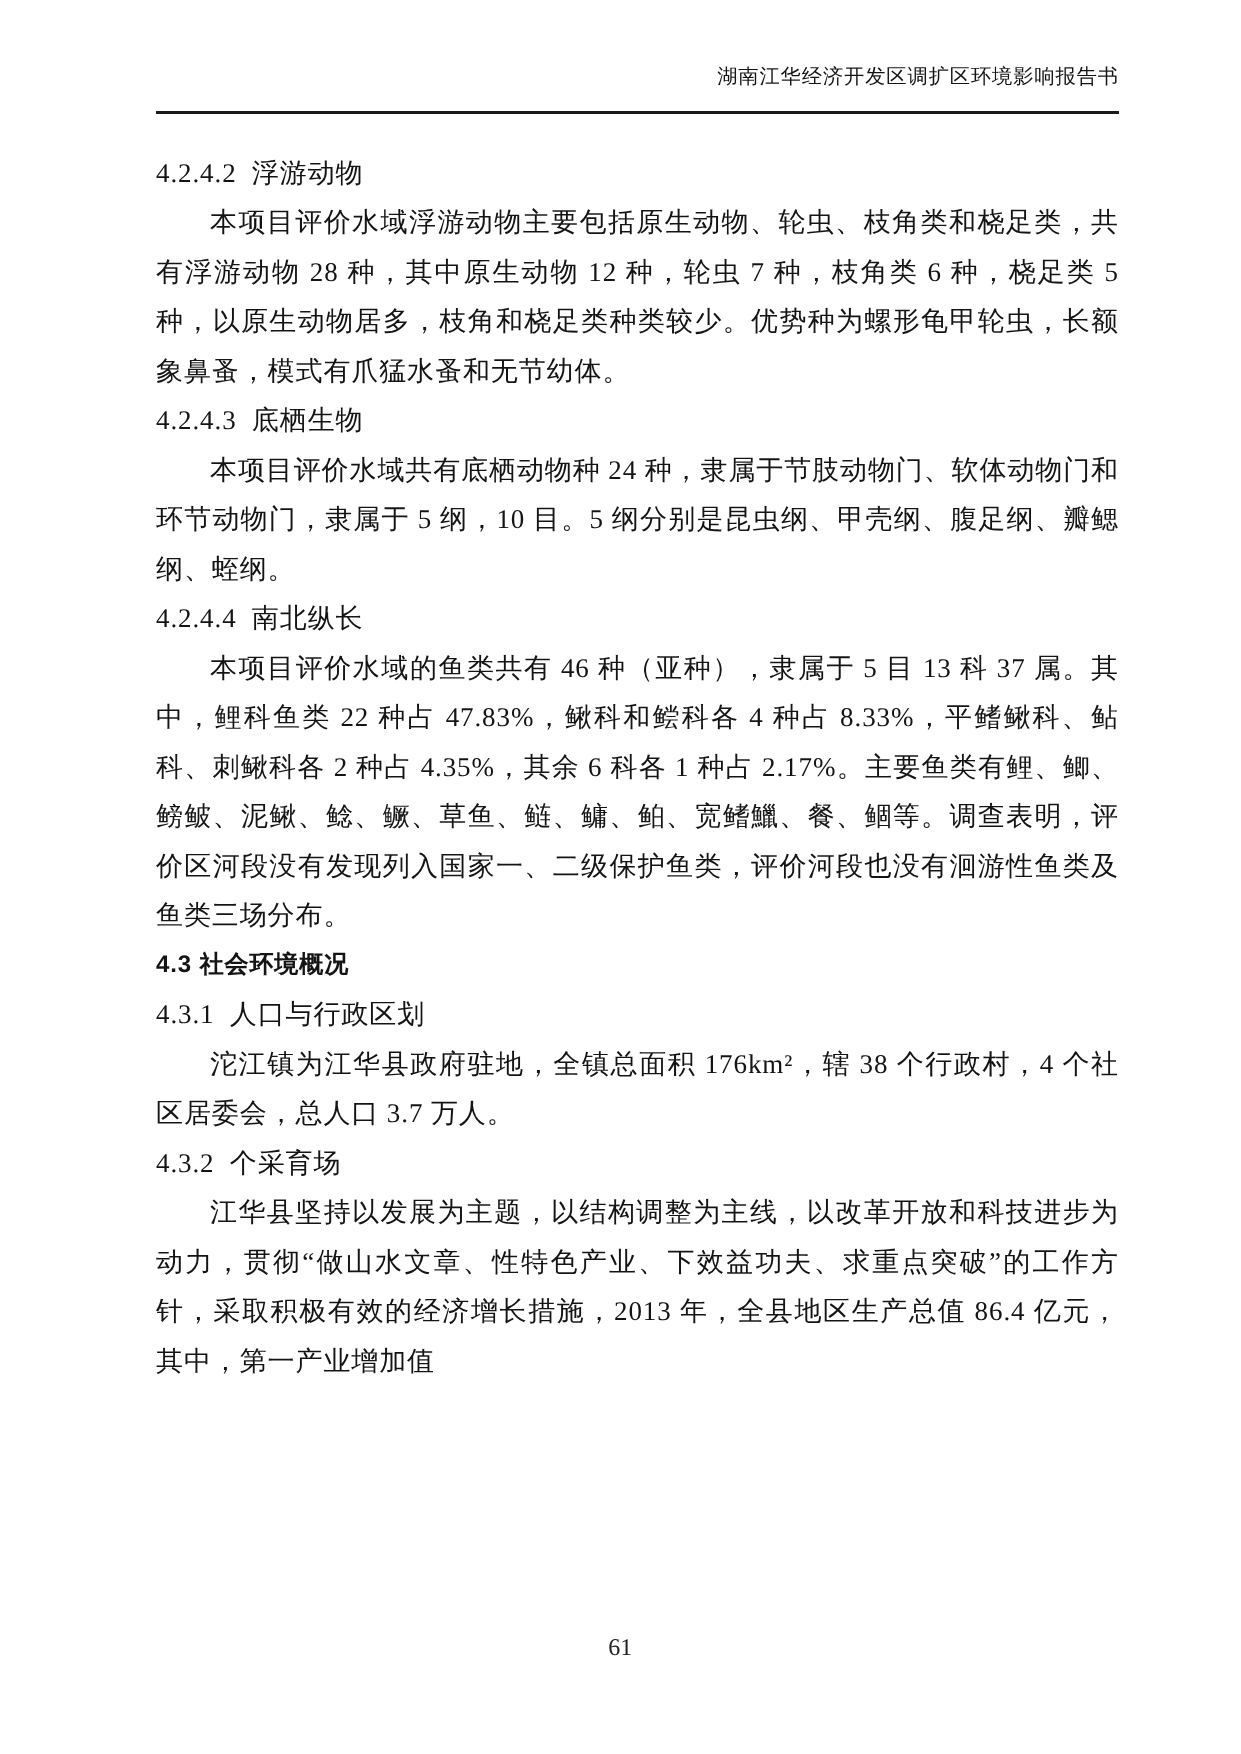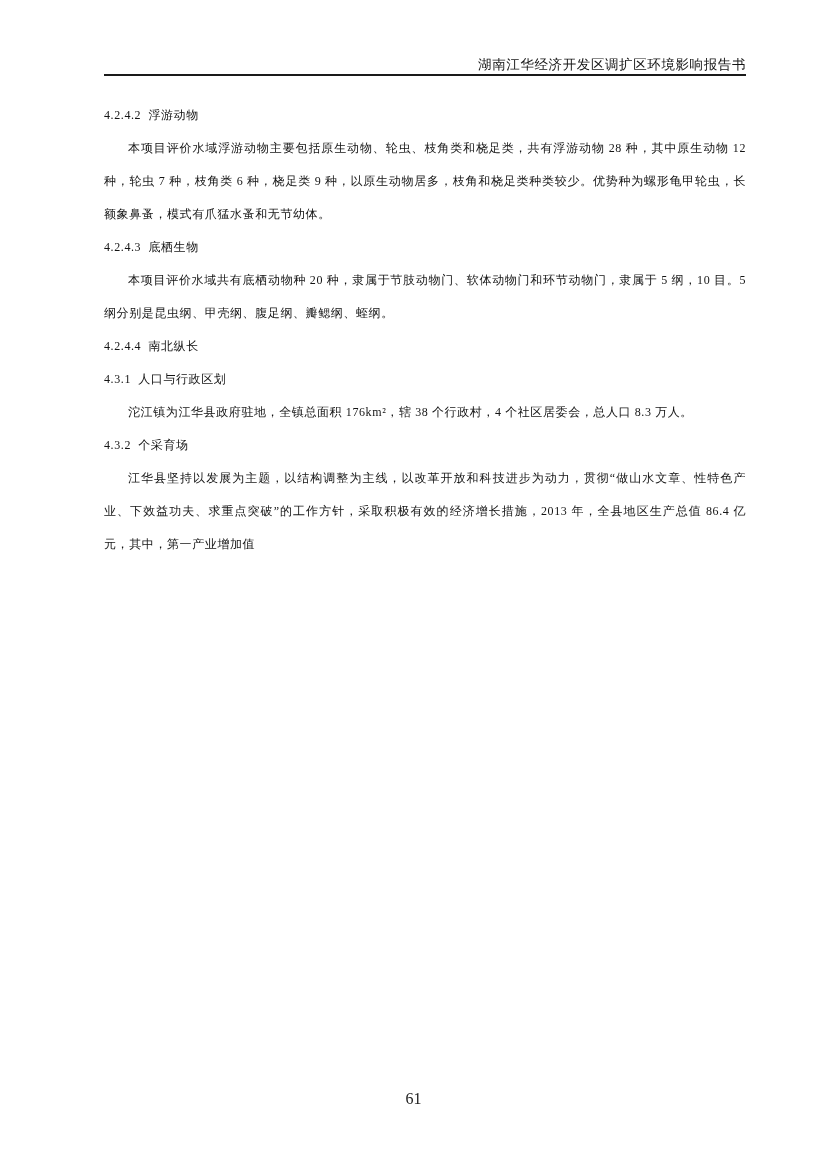--- a/index.html
+++ b/index.html
@@ -24,32 +24,32 @@
     height: 74px;
     border-bottom: 2px solid #1a1a1a;
     display: flex;
     align-items: flex-end;
     justify-content: flex-end;
     box-sizing: content-box;
   }
   .header-text {
     font-size: 13.5px;
     letter-spacing: 0.6px;
-    padding-bottom: 0;
+    padding-bottom: 14px;
     white-space: nowrap;
   }
   .content {
     position: absolute;
     top: 99px;
     left: 104px;
     width: 642px;
   }
   .content > * {
     margin: 0;
-    font-size: 12px;
+    font-size: 18px;
     line-height: 33px;
     font-weight: normal;
     letter-spacing: 0.6px;
   }
   .h-num {
     white-space: pre-wrap;
     text-align: left;
   }
   .h-bold {
     font-family: "Liberation Sans", "DejaVu Sans", sans-serif;
@@ -75,26 +75,28 @@
 <body>
 
 <div class="page">
 
   <div class="header">
     <div class="header-text">湖南江华经济开发区调扩区环境影响报告书</div>
   </div>
 
   <main class="content">
     <h3 class="h-num">4.2.4.2  浮游动物</h3>
-    <p class="para">本项目评价水域浮游动物主要包括原生动物、轮虫、枝角类和桡足类，共有浮游动物 28 种，其中原生动物 12 种，轮虫 7 种，枝角类 6 种，桡足类 9 种，以原生动物居多，枝角和桡足类种类较少。优势种为螺形龟甲轮虫，长额象鼻蚤，模式有爪猛水蚤和无节幼体。</p>
+    <p class="para">本项目评价水域浮游动物主要包括原生动物、轮虫、枝角类和桡足类，共有浮游动物 28 种，其中原生动物 12 种，轮虫 7 种，枝角类 6 种，桡足类 5 种，以原生动物居多，枝角和桡足类种类较少。优势种为螺形龟甲轮虫，长额象鼻蚤，模式有爪猛水蚤和无节幼体。</p>
     <h3 class="h-num">4.2.4.3  底栖生物</h3>
-    <p class="para">本项目评价水域共有底栖动物种 20 种，隶属于节肢动物门、软体动物门和环节动物门，隶属于 5 纲，10 目。5 纲分别是昆虫纲、甲壳纲、腹足纲、瓣鳃纲、蛭纲。</p>
+    <p class="para">本项目评价水域共有底栖动物种 24 种，隶属于节肢动物门、软体动物门和环节动物门，隶属于 5 纲，10 目。5 纲分别是昆虫纲、甲壳纲、腹足纲、瓣鳃纲、蛭纲。</p>
     <h3 class="h-num">4.2.4.4  南北纵长</h3>
+    <p class="para">本项目评价水域的鱼类共有 46 种（亚种），隶属于 5 目 13 科 37 属。其中，鲤科鱼类 22 种占 47.83%，鳅科和鲿科各 4 种占 8.33%，平鳍鳅科、鲇科、刺鳅科各 2 种占 4.35%，其余 6 科各 1 种占 2.17%。主要鱼类有鲤、鲫、鳑鲏、泥鳅、鲶、鳜、草鱼、鲢、鳙、鲌、宽鳍鱲、餐、鲴等。调查表明，评价区河段没有发现列入国家一、二级保护鱼类，评价河段也没有洄游性鱼类及鱼类三场分布。</p>
+    <h2 class="h-bold">4.3 社会环境概况</h2>
     <h3 class="h-num">4.3.1  人口与行政区划</h3>
-    <p class="para">沱江镇为江华县政府驻地，全镇总面积 176km²，辖 38 个行政村，4 个社区居委会，总人口 8.3 万人。</p>
+    <p class="para">沱江镇为江华县政府驻地，全镇总面积 176km²，辖 38 个行政村，4 个社区居委会，总人口 3.7 万人。</p>
     <h3 class="h-num">4.3.2  个采育场</h3>
     <p class="para">江华县坚持以发展为主题，以结构调整为主线，以改革开放和科技进步为动力，贯彻“做山水文章、性特色产业、下效益功夫、求重点突破”的工作方针，采取积极有效的经济增长措施，2013 年，全县地区生产总值 86.4 亿元，其中，第一产业增加值</p>
   </main>
 
   <div class="footer">
     <span>61</span>
   </div>
 
 </div>
 

